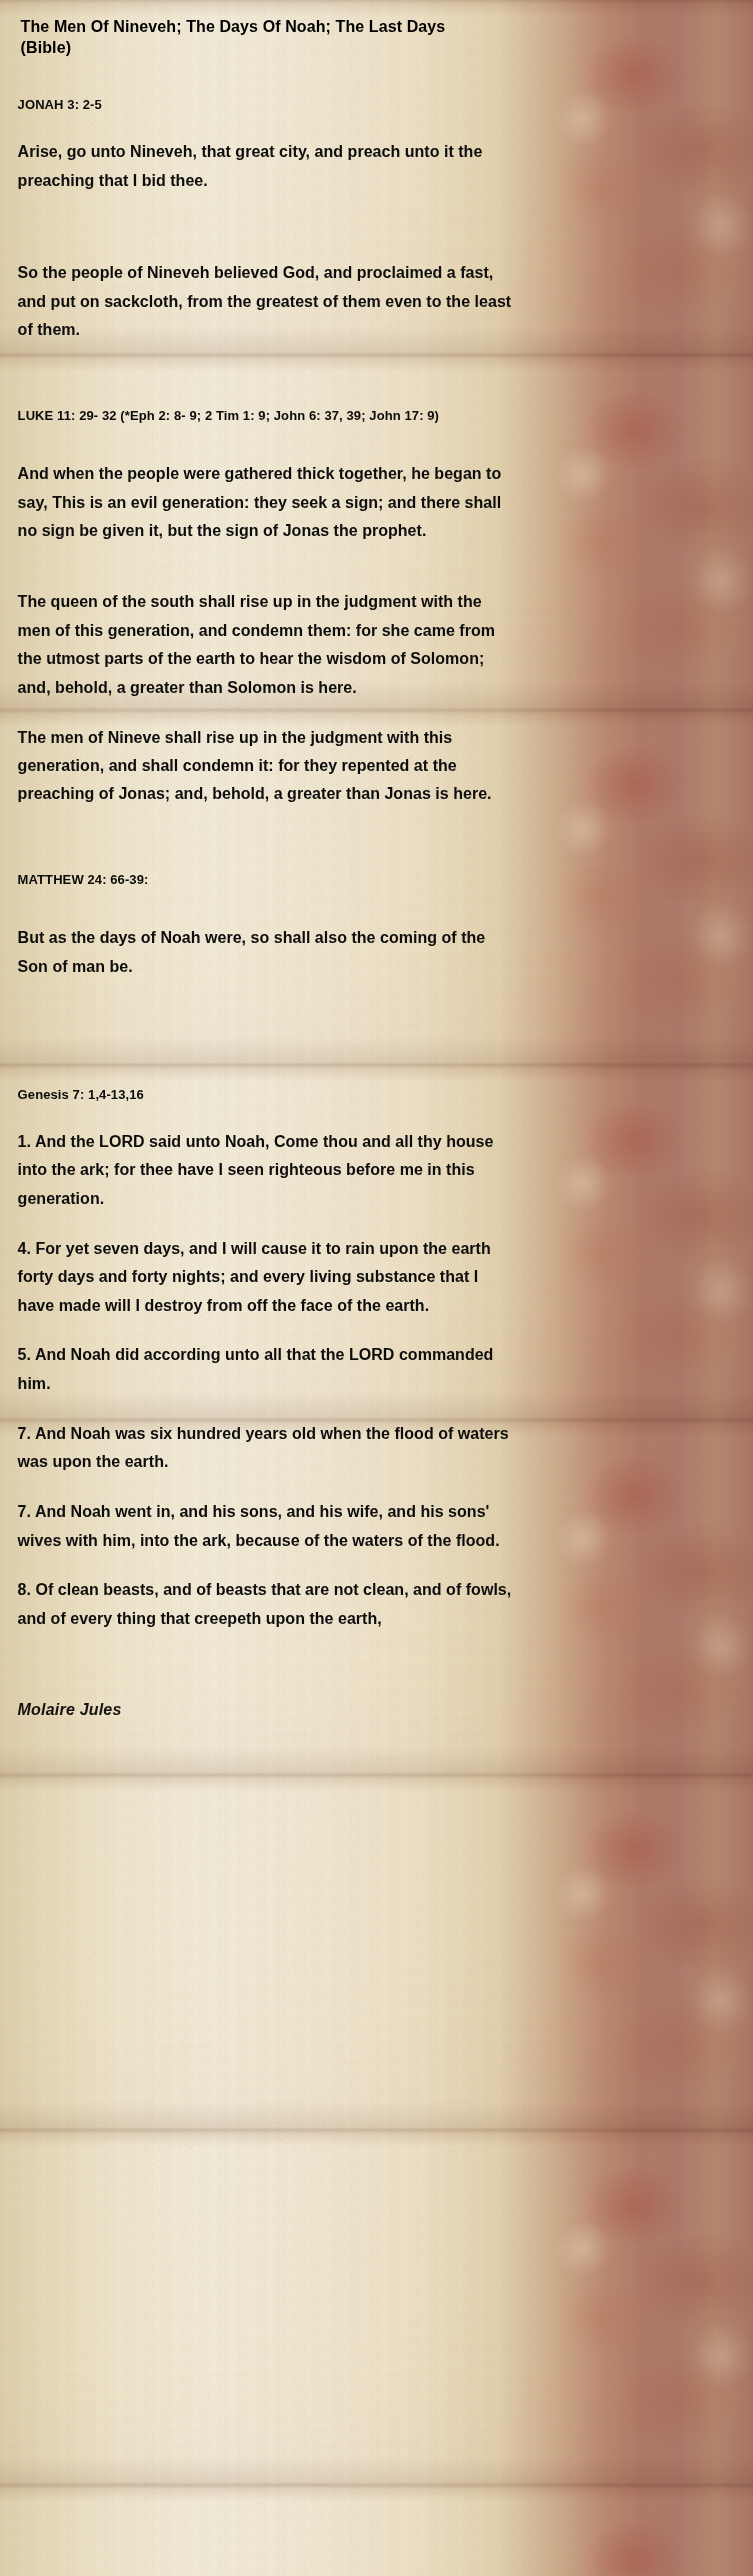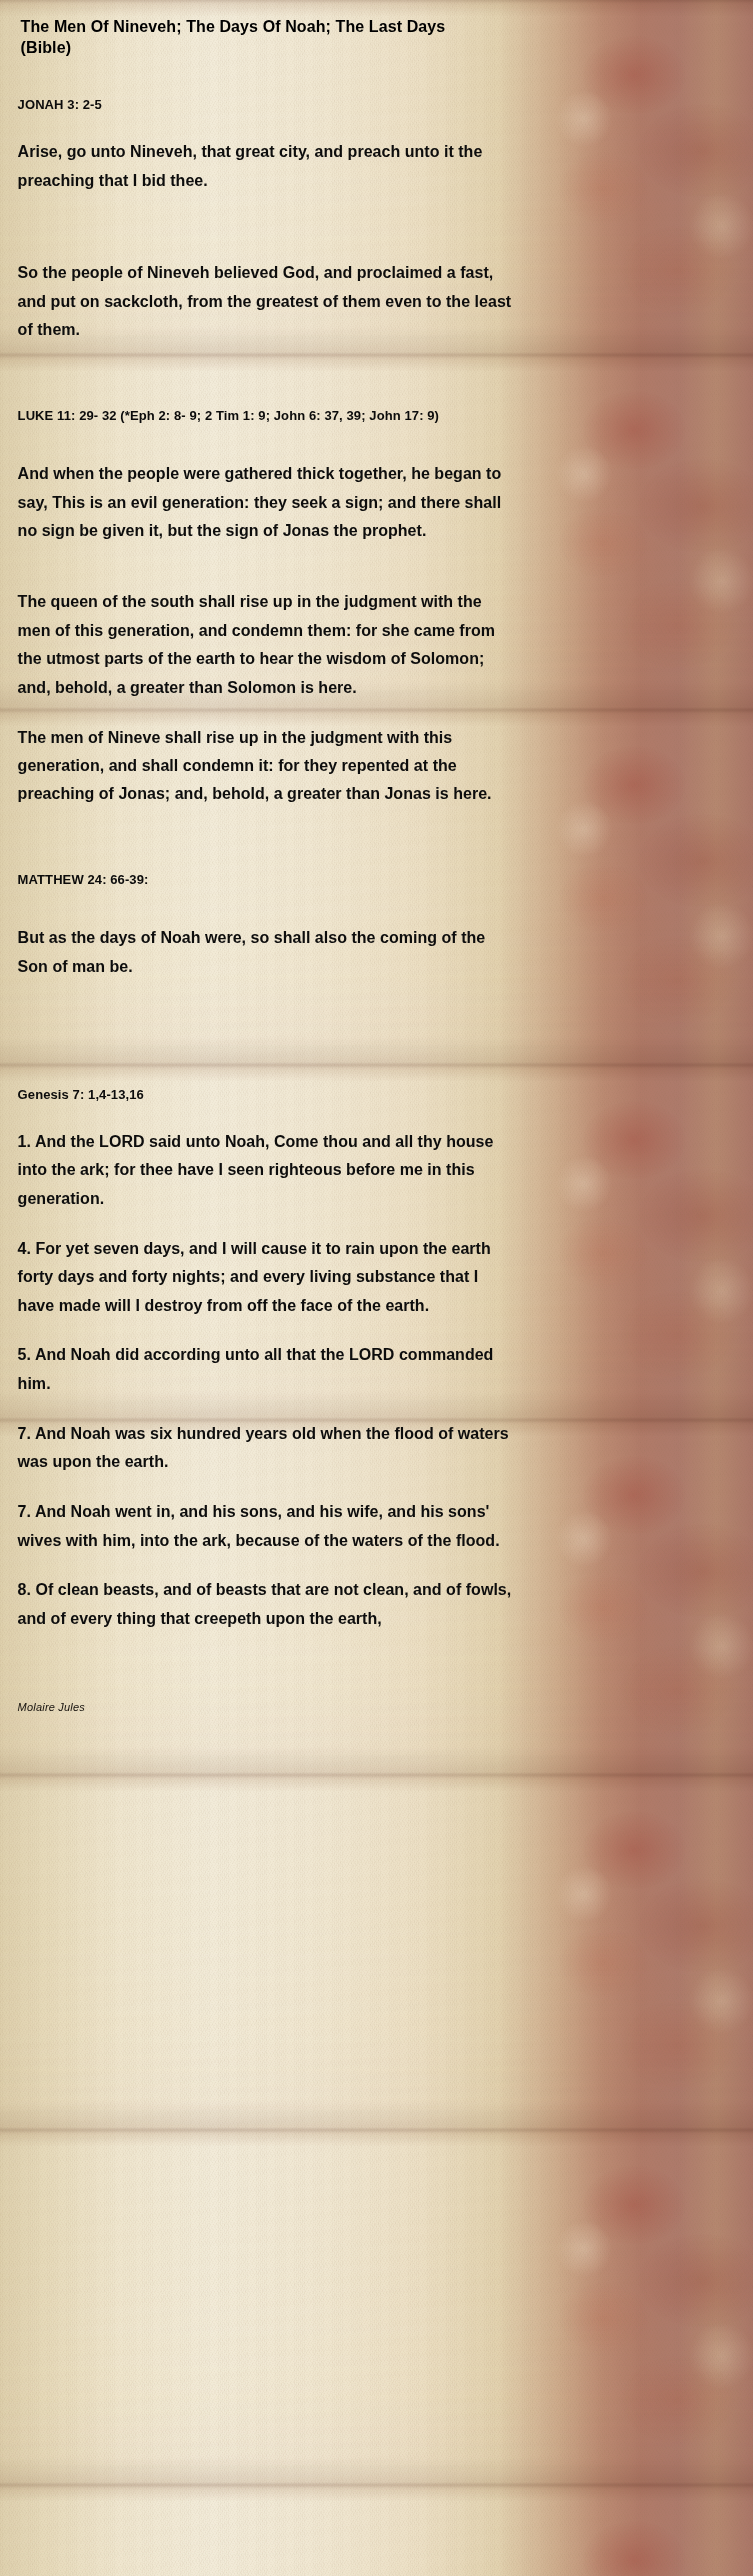--- a/index.html
+++ b/index.html
@@ -146,23 +146,23 @@
     letter-spacing: 0.03px;
     margin: 0;
     max-width: 496px;
   }
   .gap-md  { height: 21.4px; }
   .gap-lg  { height: 33px; }
   .gap-xl  { height: 46px; }
   .gap-xxl { height: 60px; }
 
   .signature {
-    font-size: 11px;
+    font-size: 16px;
     font-style: italic;
-    font-weight: normal;
+    font-weight: bold;
     color: #16120d;
     letter-spacing: 0.2px;
     margin: 0;
   }
 </style>
 </head>
 <body>
 
 <div class="page">
 

